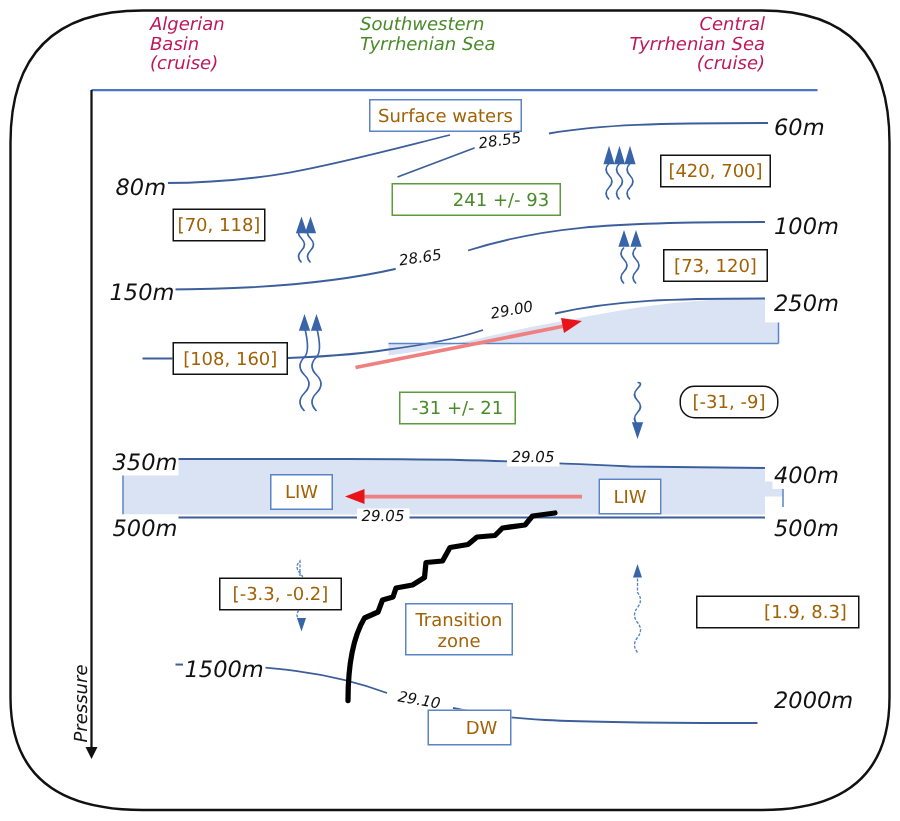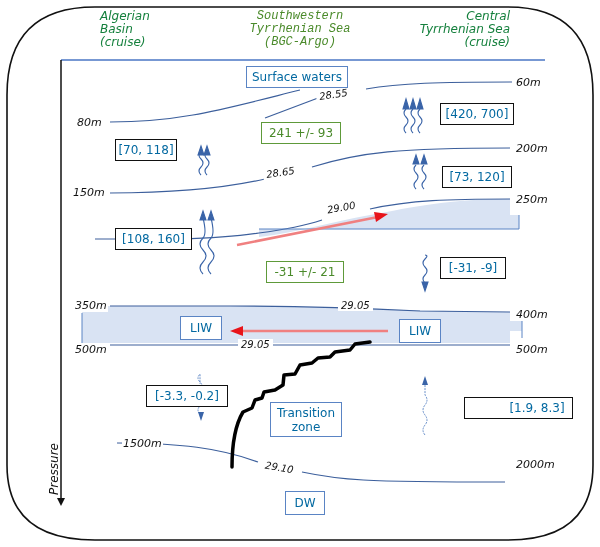--- a/index.html
+++ b/index.html
@@ -1,24 +1,24 @@
 <!DOCTYPE html>
 <html><head>
 <meta charset="utf-8">
 <style>
   html, body { margin: 0; padding: 0; background: #ffffff; }
   body { width: 600px; height: 547px; position: relative; overflow: hidden; font-family: "DejaVu Sans", sans-serif; }
   svg { position: absolute; left: 0; top: 0; }
   .abs { position: absolute; }
-  .hdr { font-style: italic; font-size: 12px; line-height: 13px; color: #15803d; }
-  .hdr.green { color: #4a8a2a; text-align: center; font-family: Liberation Mono, monospace; }
+  .hdr { font-style: italic; font-size: 12px; line-height: 13px; color: #be185d; }
+  .hdr.green { color: #4a8a2a; text-align: left; }
   .hdr.right { text-align: right; }
-  .depth { font-style: italic; font-size: 11px; color: #111; background: #fff; padding: 0 1px; }
+  .depth { font-style: italic; font-size: 15px; color: #111; background: #fff; padding: 0 1px; }
   .iso { font-style: italic; font-size: 10px; color: #111; background: #fff; padding: 0 3px; }
-  .box { position: absolute; background: #fff; font-size: 12px; text-align: center; color: #0369a1; white-space: nowrap; }
+  .box { position: absolute; background: #fff; font-size: 12px; text-align: center; color: #a16207; white-space: nowrap; }
   .blk { border: 1.5px solid #111; }
   .blu { border: 1px solid #5a84c4; }
   .grn { border: 1.5px solid #5e9a3a; color: #4a8a2a; }
 </style>
 </head>
 <body>
 
 <svg width="600" height="547" viewBox="0 0 600 547">
   <defs>
     <marker id="ahBlue" markerWidth="6" markerHeight="6" refX="3" refY="3" orient="auto">
@@ -111,57 +111,56 @@
 </svg>
 
 <div class="abs hdr" style="left:100px;top:10px;">
   <div>Algerian</div>
   <div>Basin</div>
   <div>(cruise)</div>
 </div>
 <div class="abs hdr green" style="left:240px;top:10px;width:120px;">
   <div>Southwestern</div>
   <div>Tyrrhenian Sea</div>
-  <div>(BGC-Argo)</div>
 </div>
 <div class="abs hdr right" style="left:410px;top:10px;width:100px;">
   <div>Central</div>
   <div>Tyrrhenian Sea</div>
   <div>(cruise)</div>
 </div>
 
 <span class="abs depth" style="left:76px;top:116px;">80m</span>
 <span class="abs depth" style="left:72px;top:186px;">150m</span>
 <span class="abs depth" style="left:74px;top:299px;">350m</span>
 <span class="abs depth" style="left:74px;top:343px;">500m</span>
 <span class="abs depth" style="left:74px;top:437px;margin-left:48px;">1500m</span>
 <span class="abs depth" style="left:515px;top:76px;">60m</span>
-<span class="abs depth" style="left:515px;top:142px;">200m</span>
+<span class="abs depth" style="left:515px;top:142px;">100m</span>
 <span class="abs depth" style="left:515px;top:193px;">250m</span>
 <span class="abs depth" style="left:515px;top:308px;">400m</span>
 <span class="abs depth" style="left:515px;top:343px;">500m</span>
 <span class="abs depth" style="left:515px;top:458px;">2000m</span>
 
 <span class="abs iso" style="left:316px;top:89px;transform:rotate(-8deg);">28.55</span>
 <span class="abs iso" style="left:263px;top:167px;transform:rotate(-8deg);">28.65</span>
 <span class="abs iso" style="left:324px;top:202px;transform:rotate(-10deg);">29.00</span>
 <span class="abs iso" style="left:338px;top:300px;">29.05</span>
 <span class="abs iso" style="left:238px;top:339px;">29.05</span>
 <span class="abs iso" style="left:262px;top:462px;transform:rotate(10deg);">29.10</span>
 
 <div class="box blu" style="left:246px;top:66px;width:100px;height:20px;line-height:20px;">Surface waters</div>
 <div class="box blu" style="left:180px;top:316px;width:40px;height:22px;line-height:22px;">LIW</div>
 <div class="box blu" style="left:399px;top:319px;width:40px;height:22px;line-height:22px;">LIW</div>
 <div class="box blu" style="left:270px;top:402px;width:72px;height:35px;line-height:14px;padding-top:3px;box-sizing:border-box;">
   <div>Transition</div>
   <div>zone</div>
 </div>
-<div class="box blu" style="left:285px;top:491px;width:38px;height:22px;line-height:22px;">DW</div>
+<div class="box blu" style="left:285px;top:473px;width:38px;height:22px;line-height:22px;padding-left:16px;">DW</div>
 
 <div class="box blk" style="left:115px;top:139px;width:60px;height:20px;line-height:20px;">[70, 118]</div>
 <div class="box blk" style="left:115px;top:228px;width:75px;height:20px;line-height:20px;">[108, 160]</div>
 <div class="box blk" style="left:110px;top:385px;width:80px;height:20px;line-height:20px;margin-left:36px;">[-3.3, -0.2]</div>
-<div class="box grn" style="left:261px;top:122px;width:78px;height:20px;line-height:20px;">241 +/- 93</div>
+<div class="box grn" style="left:261px;top:122px;width:78px;height:20px;line-height:20px;padding-left:33px;">241 +/- 93</div>
 <div class="box grn" style="left:266px;top:261px;width:76px;height:20px;line-height:20px;">-31 +/- 21</div>
 <div class="box blk" style="left:440px;top:103px;width:72px;height:20px;line-height:20px;">[420, 700]</div>
 <div class="box blk" style="left:442px;top:166px;width:68px;height:20px;line-height:20px;">[73, 120]</div>
-<div class="box blk" style="left:440px;top:257px;width:64px;height:20px;line-height:20px;">[-31, -9]</div>
+<div class="box blk" style="left:453px;top:257px;width:64px;height:20px;line-height:20px;border-radius:10px;">[-31, -9]</div>
 <div class="box blk" style="left:464px;top:397px;width:70px;height:20px;line-height:20px;padding-left:37px;">[1.9, 8.3]</div>
 
 </body></html>

